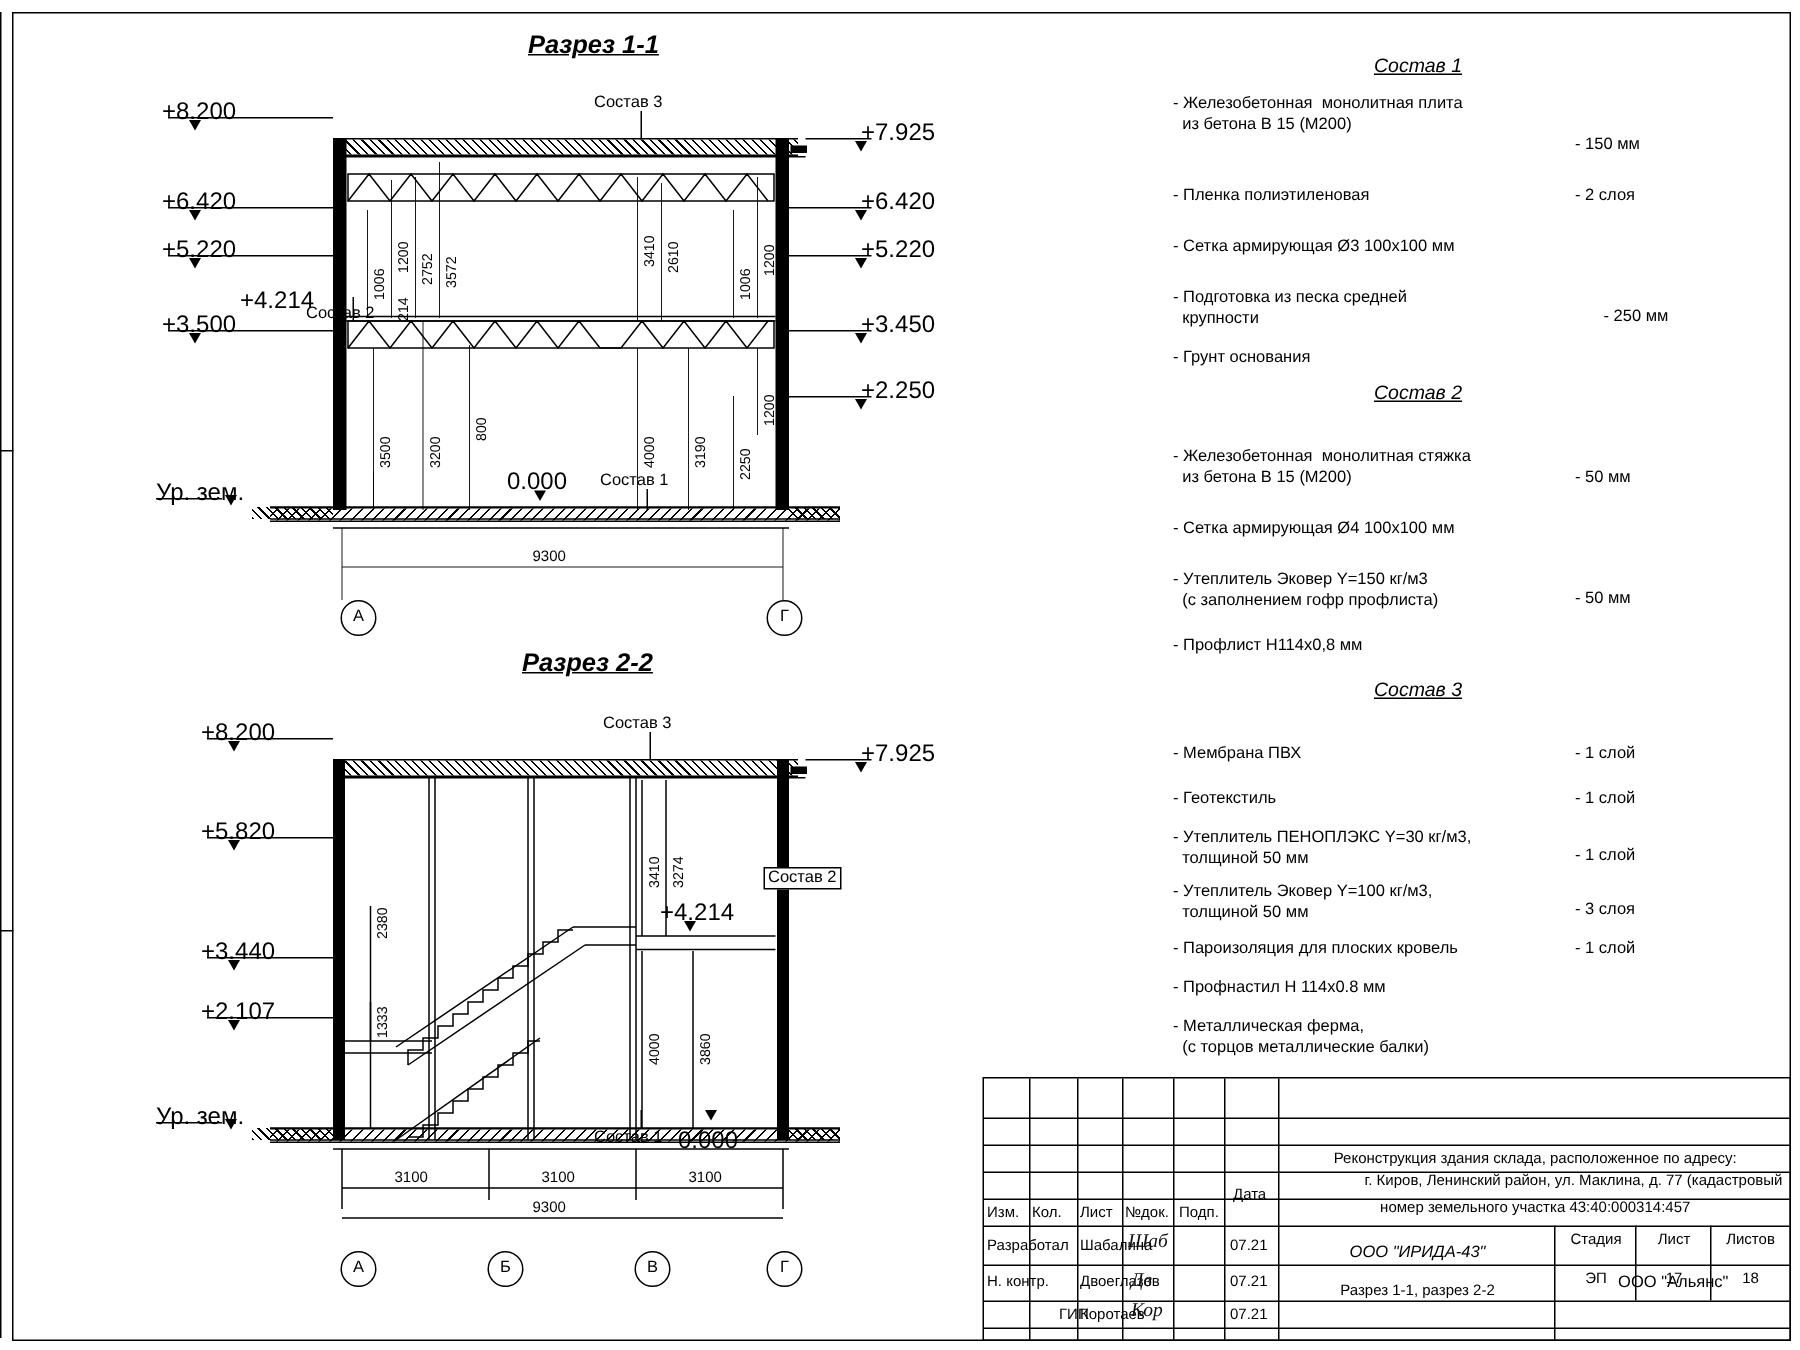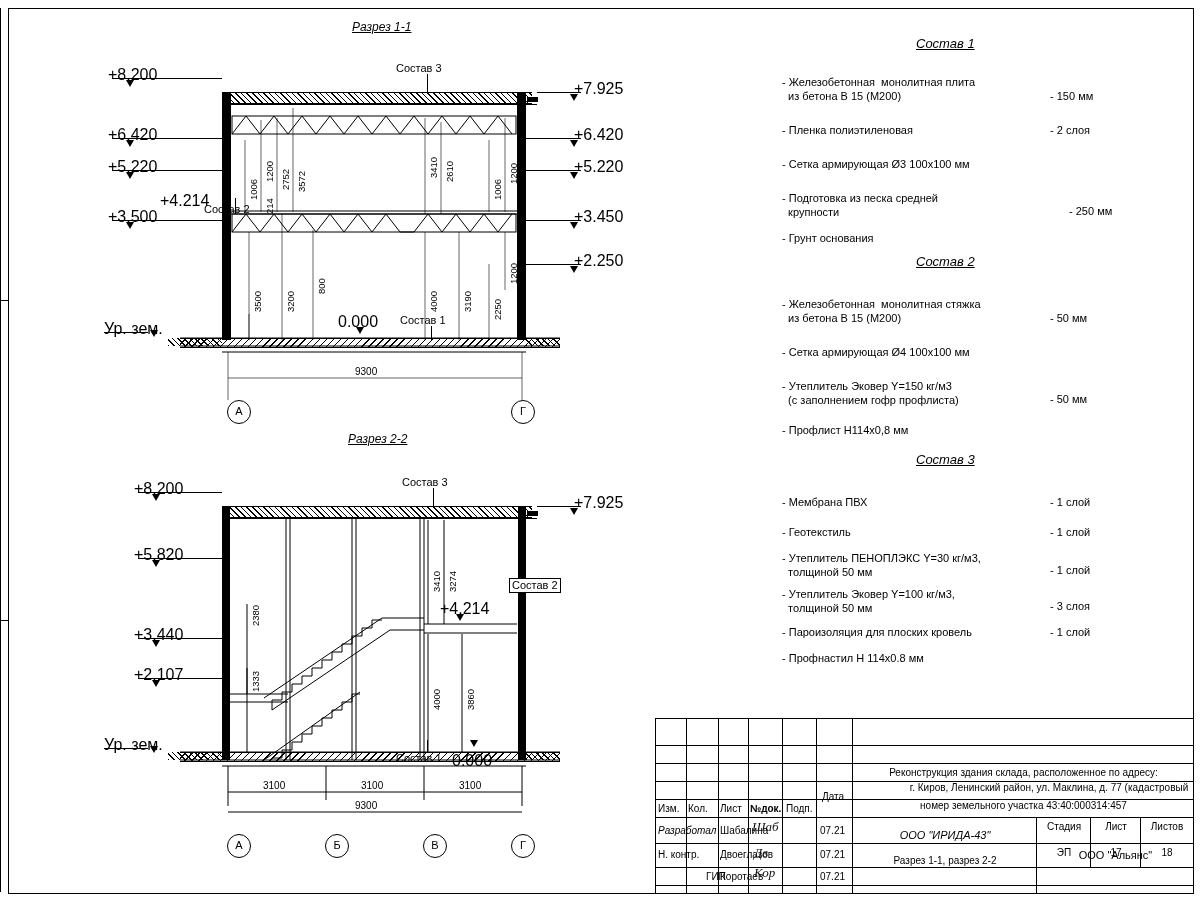--- a/index.html
+++ b/index.html
@@ -5,21 +5,21 @@
   html,body{margin:0;padding:0;background:#ffffff;}
   body{width:1200px;height:900px;position:relative;font-family:"Liberation Sans",sans-serif;color:#000;overflow:hidden;}
   .sheet{position:absolute;left:0;top:0;width:1200px;height:900px;}
   .frame{position:absolute;border:1px solid #000;}
   
   #outer-border{left:8px;top:8px;width:1184px;height:884px;border:1px solid #000;}
   #left-margin-line{position:absolute;left:0px;top:8px;width:1px;height:884px;background:#000;}
   .hline{position:absolute;background:#000;height:1px;}
   .vline{position:absolute;background:#000;width:1px;}
   .txt{position:absolute;white-space:pre;font-size:11px;line-height:1.15;}
-  .title-it{position:absolute;font-style:italic;font-size:12px;text-decoration:underline;white-space:nowrap;}
+  .title-it{position:absolute;font-style:italic;font-size:17px;text-decoration:underline;white-space:nowrap;font-weight:bold;}
   .spec-title{position:absolute;font-style:italic;font-size:13px;text-decoration:underline;white-space:nowrap;}
   .spec-item{position:absolute;font-size:11px;white-space:pre;line-height:1.25;}
   .spec-val{position:absolute;font-size:11px;white-space:nowrap;}
   .lvl{position:absolute;font-size:16px;white-space:nowrap;}
   .dimv{position:absolute;font-size:9.5px;white-space:nowrap;transform-origin:0 0;transform:rotate(-90deg);}
   .dimh{position:absolute;font-size:10px;white-space:nowrap;}
   .circ{position:absolute;width:22px;height:22px;border:1px solid #000;border-radius:50%;font-size:11px;text-align:center;line-height:21px;}
   .arrow-down{position:absolute;width:0;height:0;border-left:4px solid transparent;border-right:4px solid transparent;border-top:7px solid #000;}
   .hatch-roof{position:absolute;background:repeating-linear-gradient(45deg,#000 0 1px,transparent 1px 4px);border-top:1px solid #000;border-bottom:1px solid #000;}
   .hatch-floor{position:absolute;background:repeating-linear-gradient(-45deg,#000 0 1px,transparent 1px 5px);border-top:1px solid #000;border-bottom:1px solid #000;}
@@ -280,21 +280,21 @@
   <div class="dimh" style="left:361px;top:780px;">3100</div>
   <div class="dimh" style="left:459px;top:780px;">3100</div>
   <div class="dimh" style="left:355px;top:800px;">9300</div>
 
   <div class="circ" style="left:227px;top:834px;">А</div>
   <div class="circ" style="left:325px;top:834px;">Б</div>
   <div class="circ" style="left:423px;top:834px;">В</div>
   <div class="circ" style="left:511px;top:834px;">Г</div>
 
   <div class="spec-title" style="left:916px;top:36px;">Состав 1</div>
-  <div class="spec-item" style="left:782px;top:76px;">- Железобетонная  монолитная плита
+  <div class="spec-item" style="left:782px;top:63px;">- Железобетонная  монолитная плита
   из бетона В 15 (М200)</div>
   <div class="spec-val" style="left:1050px;top:90px;">- 150 мм</div>
   <div class="spec-item" style="left:782px;top:124px;">- Пленка полиэтиленовая</div>
   <div class="spec-val" style="left:1050px;top:124px;">-  2 слоя</div>
   <div class="spec-item" style="left:782px;top:158px;">- Сетка армирующая Ø3 100х100 мм</div>
   <div class="spec-item" style="left:782px;top:192px;">- Подготовка из песка средней
   крупности</div>
   <div class="spec-val" style="left:1050px;top:205px;margin-left:19px;">- 250 мм</div>
   <div class="spec-item" style="left:782px;top:232px;">- Грунт основания</div>
 
@@ -315,20 +315,22 @@
   <div class="spec-val" style="left:1050px;top:526px;">- 1 слой</div>
   <div class="spec-item" style="left:782px;top:552px;">- Утеплитель ПЕНОПЛЭКС Y=30 кг/м3,
   толщиной 50 мм</div>
   <div class="spec-val" style="left:1050px;top:564px;">- 1 слой</div>
   <div class="spec-item" style="left:782px;top:588px;">- Утеплитель Эковер Y=100 кг/м3,
   толщиной 50 мм</div>
   <div class="spec-val" style="left:1050px;top:600px;">- 3 слоя</div>
   <div class="spec-item" style="left:782px;top:626px;">- Пароизоляция для плоских кровель</div>
   <div class="spec-val" style="left:1050px;top:626px;">- 1 слой</div>
   <div class="spec-item" style="left:782px;top:652px;">- Профнастил Н 114х0.8 мм</div>
+  <div class="spec-item" style="left:782px;top:678px;">- Металлическая ферма,
+  (с торцов металлические балки)</div>
 
   <div id="tb">
 
     <div class="hline" style="left:0;top:26px;width:537px;"></div>
     <div class="hline" style="left:0;top:44px;width:537px;"></div>
     <div class="hline" style="left:0;top:62px;width:537px;"></div>
     <div class="hline" style="left:0;top:80px;width:537px;"></div>
     <div class="hline" style="left:0;top:98px;width:537px;"></div>
     <div class="hline" style="left:0;top:124px;width:537px;"></div>
     <div class="hline" style="left:0;top:148px;width:537px;"></div>
@@ -344,25 +346,25 @@
     <div class="vline" style="left:434px;top:98px;height:50px;"></div>
     <div class="vline" style="left:484px;top:98px;height:50px;"></div>
 
     <div class="cc" style="left:198px;top:48px;width:339px;">Реконструкция здания склада, расположенное по адресу:</div>
     <div class="cc" style="left:198px;top:63px;width:390px;">г. Киров, Ленинский район, ул. Маклина, д. 77 (кадастровый</div>
     <div class="cc" style="left:198px;top:81px;width:339px;">номер земельного участка 43:40:000314:457</div>
 
     <div class="c" style="left:2px;top:84px;">Изм.</div>
     <div class="c" style="left:32px;top:84px;">Кол.</div>
     <div class="c" style="left:64px;top:84px;">Лист</div>
-    <div class="c" style="left:94px;top:84px;font-weight:bold;">№док.</div>
+    <div class="c" style="left:94px;top:84px;">№док.</div>
     <div class="c" style="left:130px;top:84px;">Подп.</div>
     <div class="c" style="left:166px;top:72px;">Дата</div>
 
-    <div class="c" style="left:2px;top:106px;font-style:italic;">Разработал</div>
+    <div class="c" style="left:2px;top:106px;">Разработал</div>
     <div class="c" style="left:64px;top:106px;">Шабалина</div>
     <div class="c" style="left:164px;top:106px;">07.21</div>
     <div class="sig" style="left:96px;top:100px;">Шаб</div>
 
     <div class="c" style="left:2px;top:130px;">Н. контр.</div>
     <div class="c" style="left:64px;top:130px;">Двоеглазов</div>
     <div class="c" style="left:164px;top:130px;">07.21</div>
     <div class="sig" style="left:98px;top:126px;">Дв</div>
 
     <div class="c" style="left:2px;top:152px;margin-left:48px;">ГИП</div>

